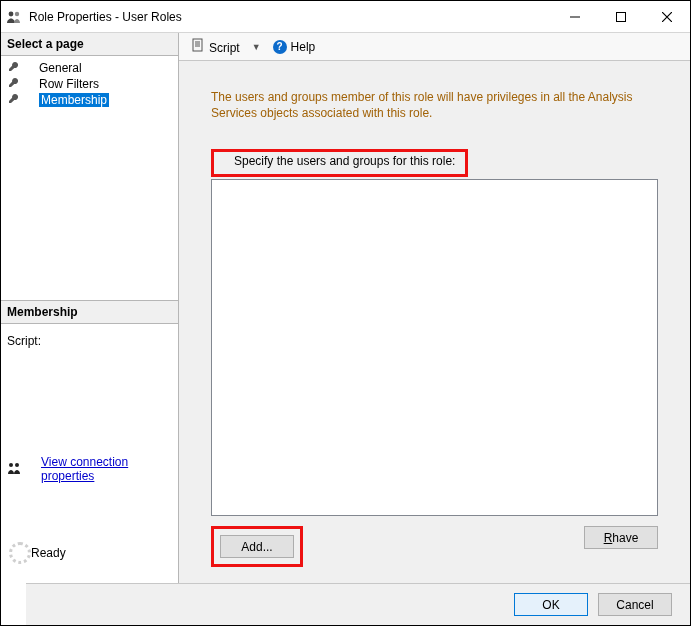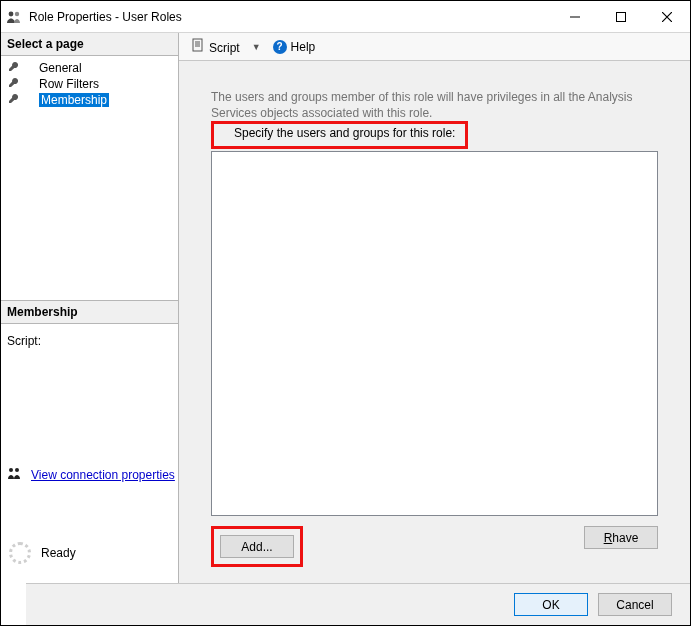--- a/index.html
+++ b/index.html
@@ -34,35 +34,35 @@
     .section-head:first-child{border-top:none;}
     .section-body { background:#fff; padding: 4px 0; }
     .nav-item {
       display:flex; align-items:flex-start; gap:18px; padding:1px 6px; cursor:default;
     }
     .nav-item .icon{ width:14px; display:flex; align-items:center; justify-content:center; color:#454545;}
     .nav-item.selected .label-span{ background:#0078d7; color:#fff; padding:0 2px;}
     .pages-body{ flex:0 0 auto;}
     .conn-body{ flex:1; background:#fff; padding:6px; position:relative;}
     .conn-body .srvlbl{ margin-top:4px; margin-bottom: 56px;}
-    .linkrow{position:absolute; bottom:40px; left:6px; display:flex; align-items:center; gap:10px;}
+    .linkrow{position:absolute; bottom:40px; left:6px; display:flex; align-items:center; gap:20px;}
     .linkrow a{ color:#0000cc; text-decoration:underline;}
-    .progress-body{ background:#fff; padding:8px; display:flex; align-items:center; gap:10px; height:60px;}
+    .progress-body{ background:#fff; padding:8px; display:flex; align-items:center; gap:0; height:60px;}
     .spinner{ width:22px; height:22px; border:3px dotted #cfcfcf; border-radius:50%;}
     
     .rightcol{ flex:1; display:flex; flex-direction:column; background:#f0f0f0;}
     .toolbar{
       height:28px; display:flex; align-items:center; gap:6px; padding:0 8px;
       border-bottom:1px solid #c7c7c7; background:#f8f8f8;
     }
     .toolbar .tool{ display:flex; align-items:flex-end; gap:4px; padding:2px 4px;}
     .toolbar .sep-drop{ color:#555; font-size:9px; padding:0 2px;}
     .helpcircle{ width:14px; height:14px; border-radius:50%; background:#0c6bcb; color:#fff; font-size:10px; font-weight:bold; display:flex; align-items:center; justify-content:center;}
     .rightmain{ flex:1; padding: 28px 32px 10px 32px; display:flex; flex-direction:column; min-height:0;}
-    .desc-text{ font-size:12px; color:#737373; line-height:1.35; max-width:450px;}
+    .desc-text{ font-size:12px; color:#a16207; line-height:1.35; margin-bottom: 28px; max-width:450px;}
     .specify-row{ margin-bottom:2px;}
     .listbox{ flex:1; background:#fff; border:1px solid #828790; min-height:0;}
     .btnrow{ display:flex; justify-content:space-between; gap:8px; padding:10px 0 6px 0;}
     .bbtn{
       min-width:74px; height:23px; border:1px solid #adadad; background:#e1e1e1;
       font-family:inherit; font-size:12px; padding:0 10px;
     }
     .bbtn:disabled{ color:#000; }
     .specify-hl{ border:3px solid #e11; display:inline-block; padding:2px 10px 6px 20px;}
     .add-wrap{ border:3px solid #e11; padding:6px; display:inline-flex;}

